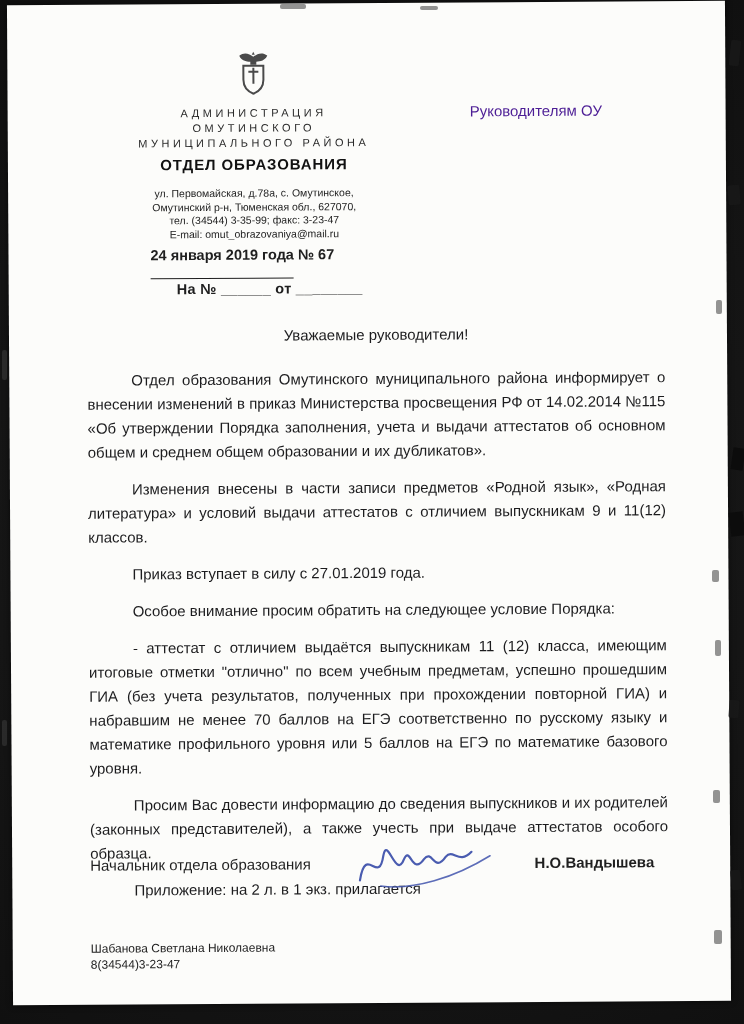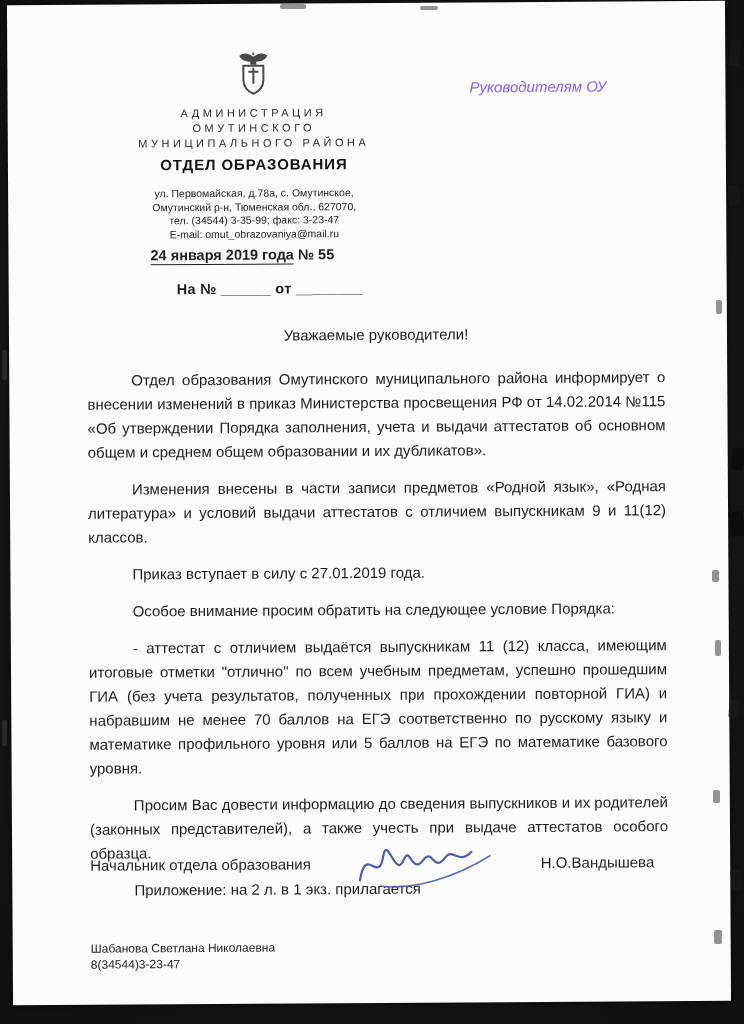--- a/index.html
+++ b/index.html
@@ -35,28 +35,28 @@
   }
   .dept{
     font-size:15px;font-weight:bold;letter-spacing:.06em;
     margin-top:5px;color:#111;
   }
   .addr{
     margin-top:14px;font-size:10.5px;line-height:13.5px;color:#222;
   }
   .email-link{}
   .recipient{
-    position:absolute;left:462px;top:76px;
-    font-size:15px;color:#8b5cf6;font-style:italic;
+    position:absolute;left:462px;top:100px;
+    font-size:15px;color:#4c1d95;
   }
   
   .ref-date{
     position:absolute;left:142px;top:243px;font-size:14.5px;font-weight:bold;
   }
-  .ref-date .u{border-bottom:1.4px solid #1f1f1f;padding-bottom:1px;}
+  .ref-date .u{border-bottom:1.4px solid #1f1f1f;padding-bottom:15px;}
   .ref-reply{
     position:absolute;left:168px;top:277px;font-size:14.5px;font-weight:bold;
     letter-spacing:.02em;
   }
   
   .content{
     position:absolute;left:78px;top:320px;width:578px;
     font-size:15px;line-height:24px;color:#1c1c1e;
   }
   .salutation{
@@ -67,21 +67,21 @@
     text-align:justify;
     text-indent:44px;
   }
   .content p.body-par:last-child{margin-bottom:0;}
   
   .sig-row{
     position:absolute;left:78px;top:852px;width:578px;
     display:flex;align-items:flex-start;
     font-size:15px;
   }
-  .sig-name{margin-left:auto;padding-right:14px;}
+  .sig-name{margin-left:auto;padding-right:14px;font-weight:bold;}
   .sig-script{
     position:absolute;left:258px;top:-26px;width:160px;height:64px;
     transform:rotate(-6deg);
   }
   
   .footer{
     position:absolute;left:78px;top:936px;
     font-size:12px;line-height:16px;color:#222;
   }
   
@@ -117,21 +117,21 @@
       <div>тел. (34544) 3-35-99; факс: 3-23-47</div>
       <div>
         <span>E-mail:</span>
         <span class="email-link">omut_obrazovaniya@mail.ru</span>
       </div>
     </div>
   </div>
 
   <div class="ref-date">
     <span class="u">24 января 2019 года</span>
-    <span>№ 55</span>
+    <span>№ 67</span>
   </div>
   <div class="ref-reply">На № ______  от ________</div>
 
   <div class="content">
     <p class="salutation">Уважаемые руководители!</p>
     <p class="body-par">Отдел образования Омутинского муниципального района информирует о внесении изменений в приказ Министерства просвещения РФ от 14.02.2014 №115 «Об утверждении Порядка заполнения, учета и выдачи аттестатов об основном общем и среднем общем образовании и их дубликатов».</p>
     <p class="body-par">Изменения внесены в части записи предметов «Родной язык», «Родная литература» и условий выдачи аттестатов с отличием выпускникам 9 и 11(12) классов.</p>
     <p class="body-par">Приказ вступает в силу с 27.01.2019 года.</p>
     <p class="body-par">Особое внимание просим обратить на следующее условие Порядка:</p>
     <p class="body-par">- аттестат с отличием выдаётся выпускникам 11 (12) класса, имеющим итоговые отметки "отлично" по всем учебным предметам, успешно прошедшим ГИА (без учета результатов, полученных при прохождении повторной ГИА) и набравшим не менее 70 баллов на ЕГЭ соответственно по русскому языку и математике профильного уровня или 5 баллов на ЕГЭ по математике базового уровня.</p>

